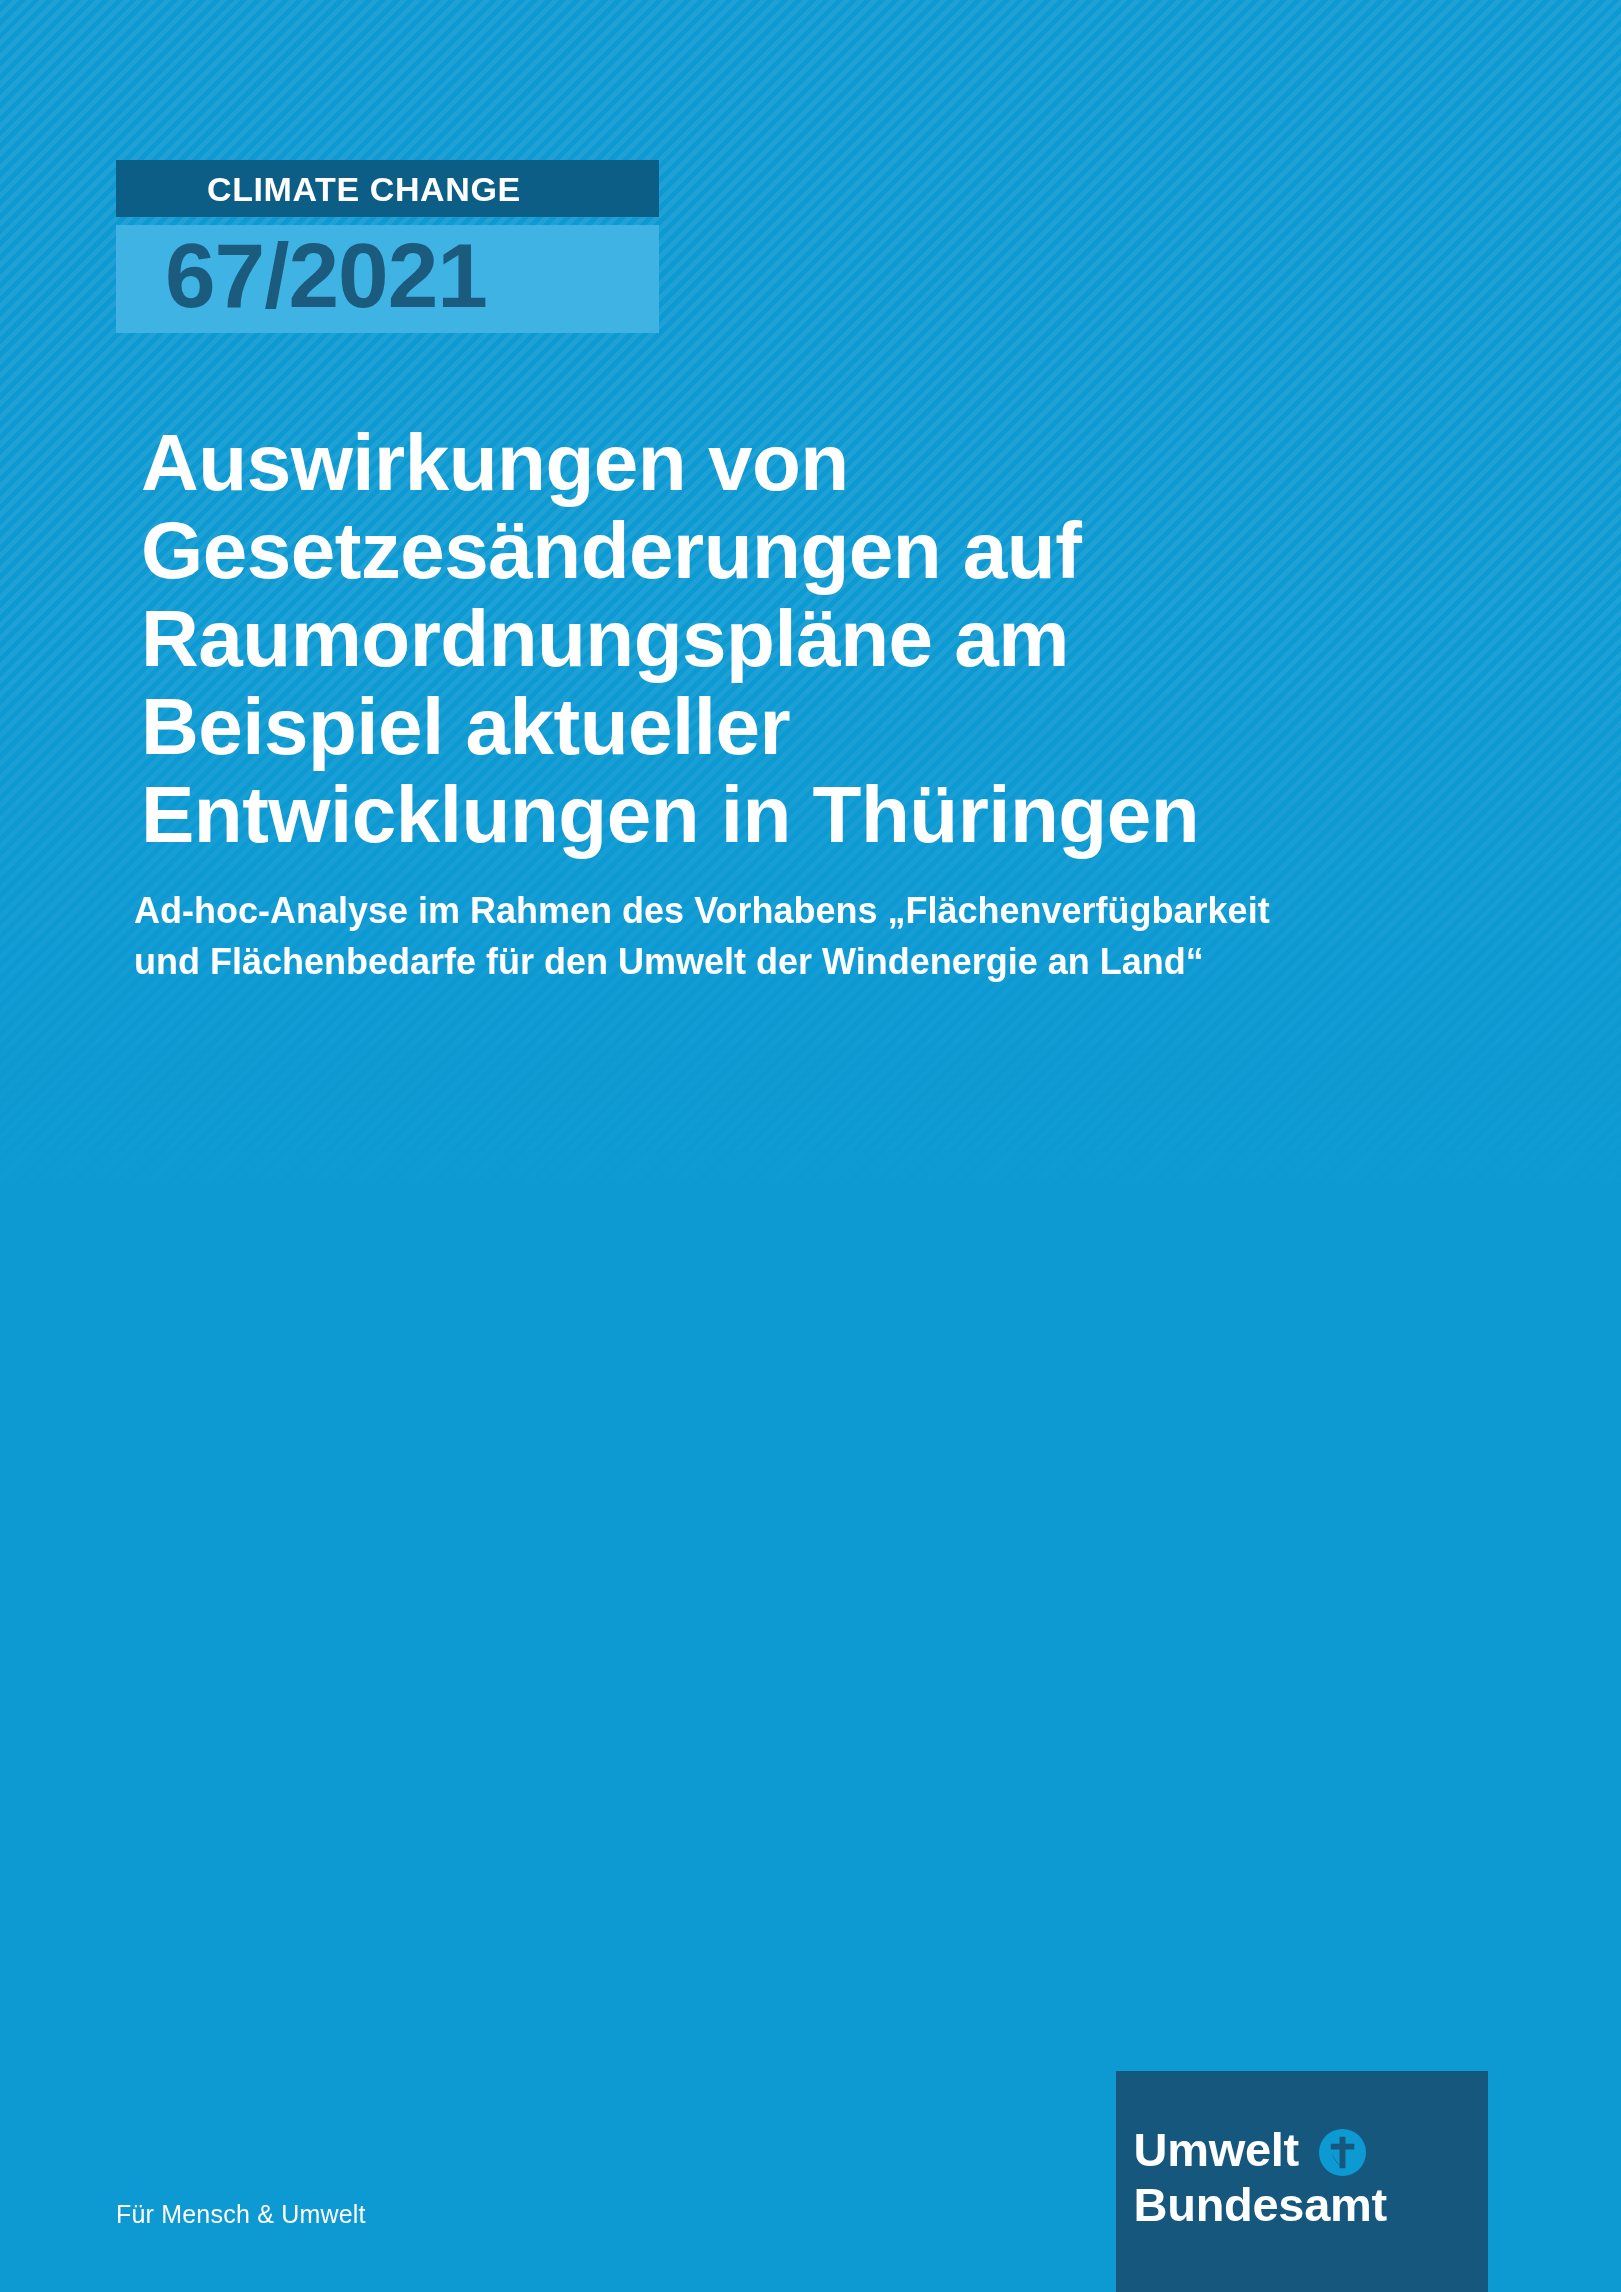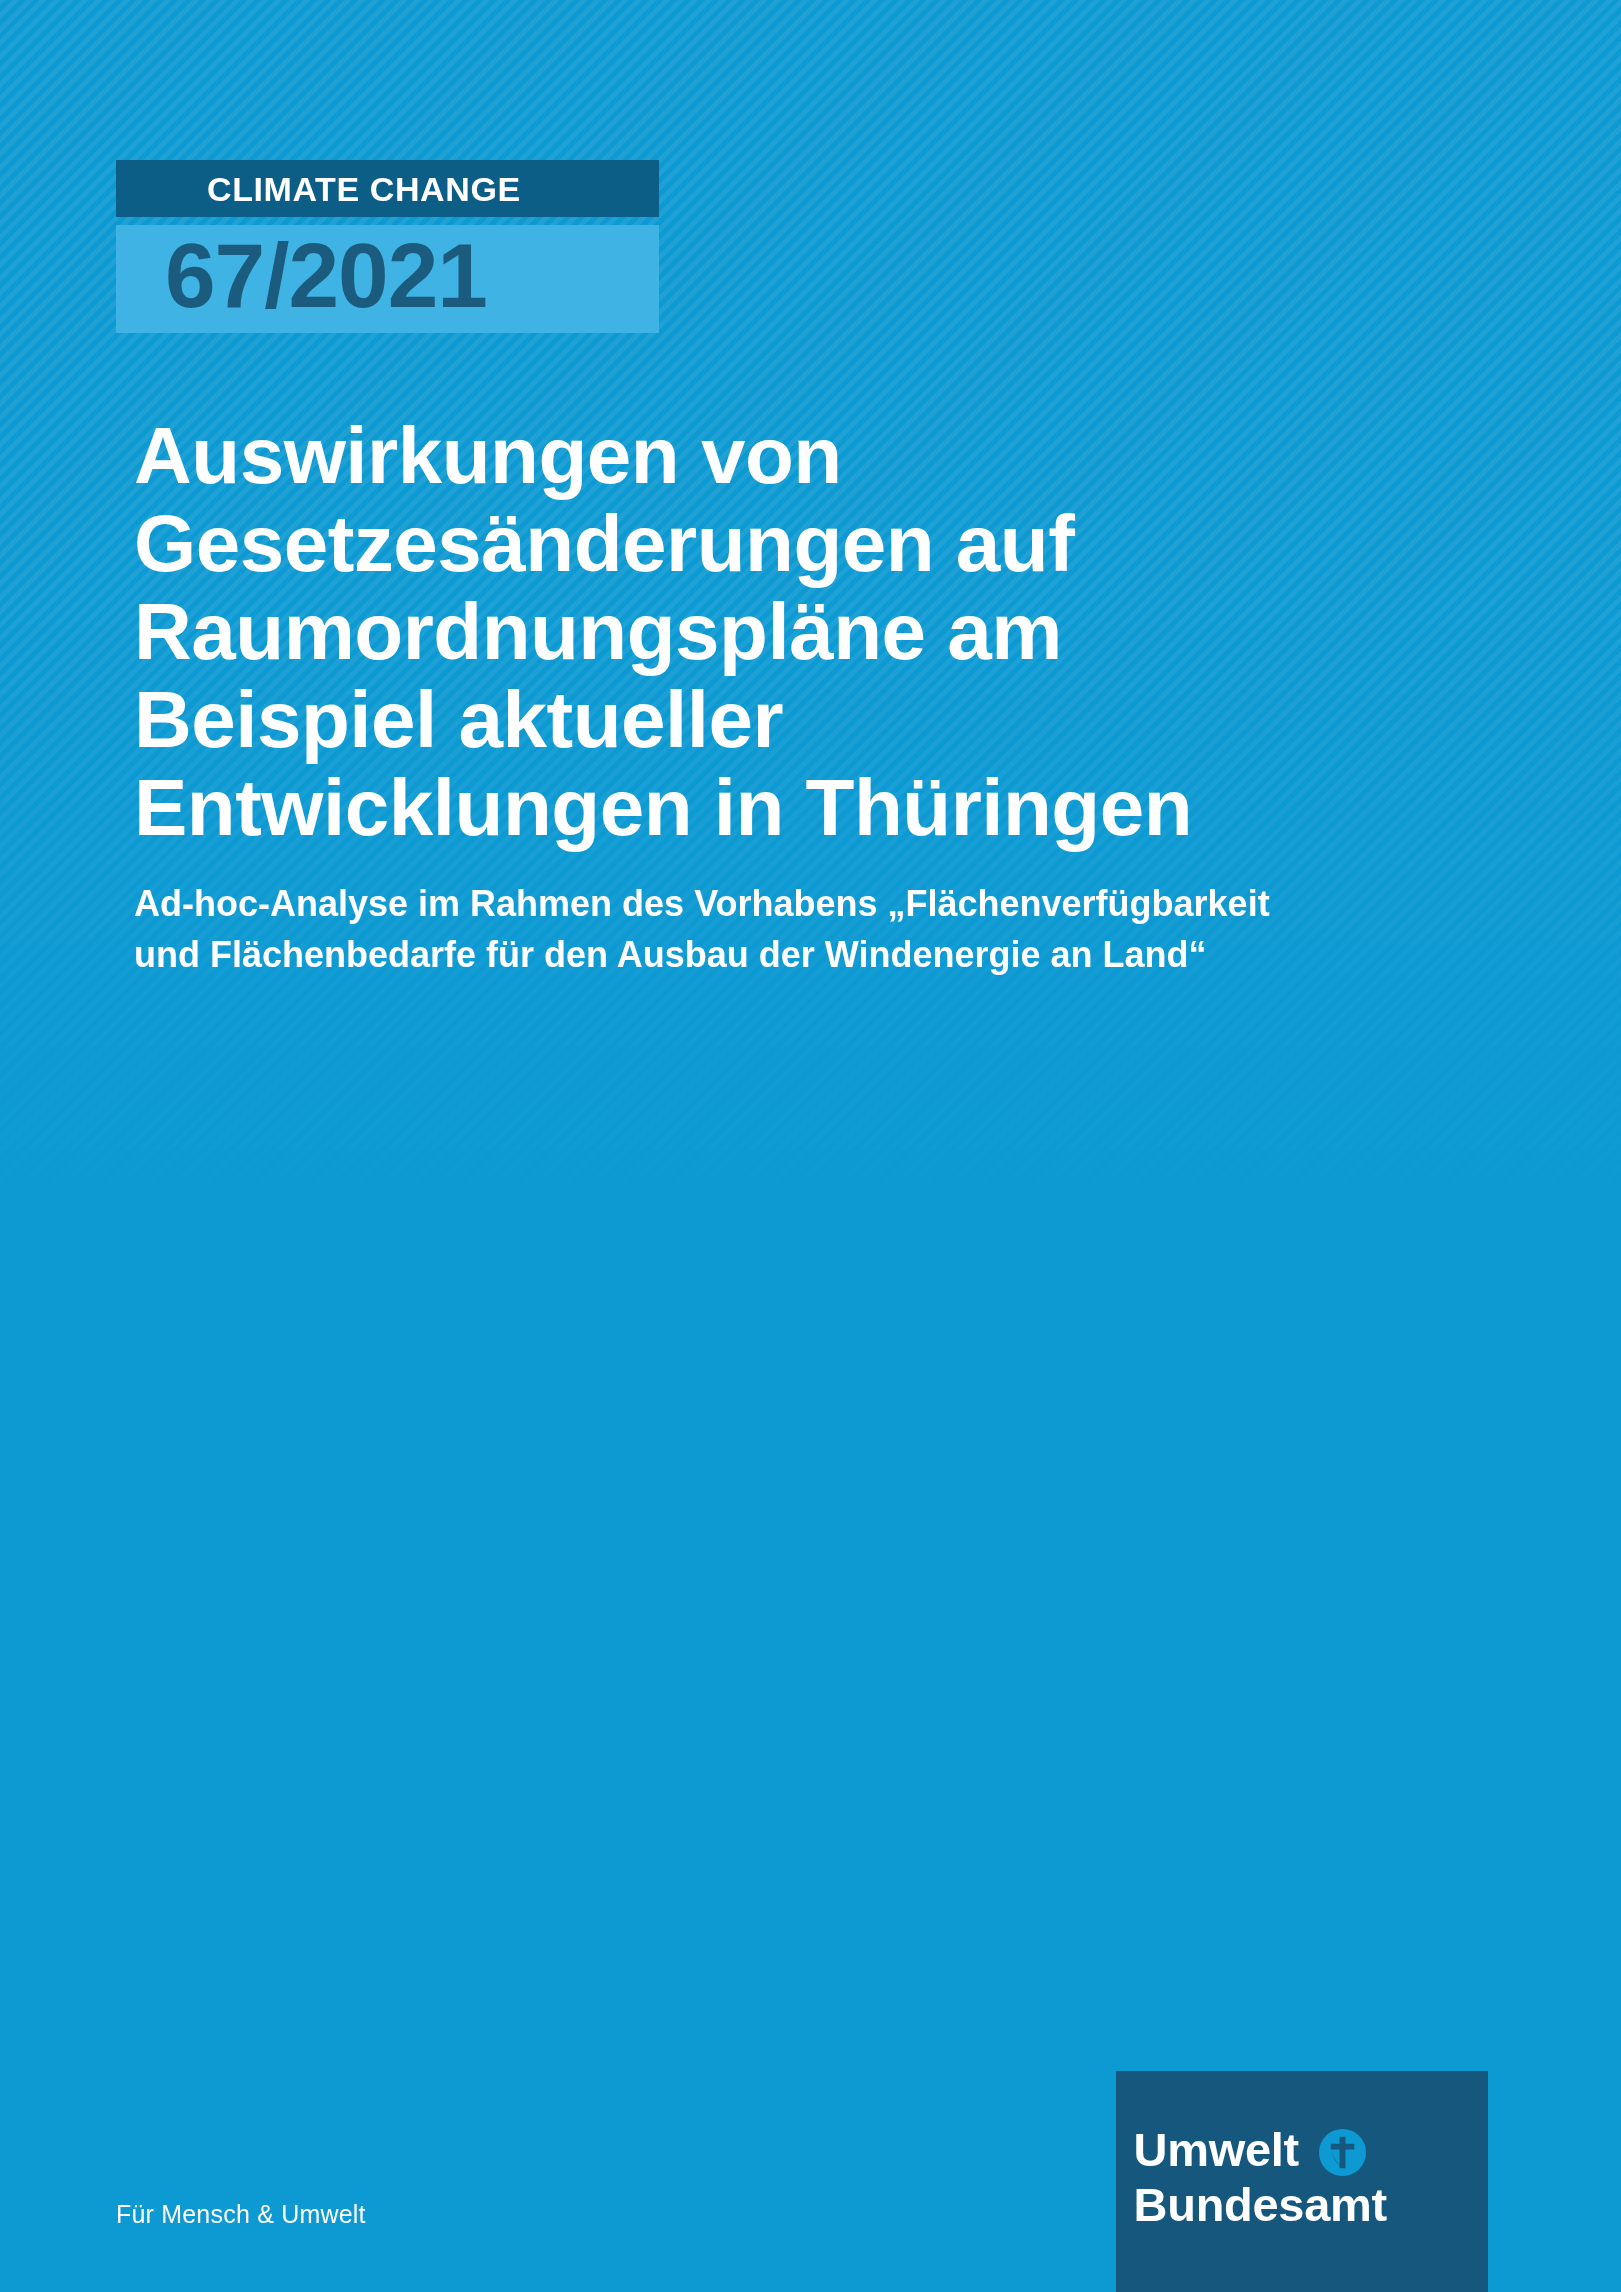--- a/index.html
+++ b/index.html
@@ -82,21 +82,21 @@
     left: 134px;
     top: 412px;
     width: 1157px;
   }
   .main-title {
     color: #ffffff;
     font-size: 80px;
     font-weight: bold;
     line-height: 88px;
     letter-spacing: -0.5px;
-    margin: 0;
+    margin: 7px;
     max-width: 1117px;
   }
   .subtitle {
     color: #ffffff;
     font-size: 36px;
     font-weight: bold;
     line-height: 51px;
     margin: 25.5px 0 0 0;
     max-width: 1166px;
   }
@@ -158,21 +158,21 @@
 
   <div class="series-badge">
     <div class="series-name">CLIMATE CHANGE</div>
     <div class="series-number-band">
       <span class="series-number">67/2021</span>
     </div>
   </div>
 
   <div class="title-block">
     <h1 class="main-title">Auswirkungen von Gesetzesänderungen auf Raumordnungspläne am Beispiel aktueller Entwicklungen in Thüringen</h1>
-    <p class="subtitle">Ad-hoc-Analyse im Rahmen des Vorhabens „Flächenverfügbarkeit und Flächenbedarfe für den Ausbau der Windenergie an Land“</p>
+    <p class="subtitle">Ad-hoc-Analyse im Rahmen des Vorhabens „Flächenverfügbarkeit und Flächenbedarfe für den Umwelt der Windenergie an Land“</p>
   </div>
 
   <div class="tagline">Für Mensch &amp; Umwelt</div>
 
   <div class="logo-box">
     <div class="logo-inner">
       <div class="logo-line logo-line-1">
         <span>Umwelt</span>
         <span class="logo-mark">
           <svg viewBox="0 0 50 50" width="49" height="49" aria-hidden="true">

